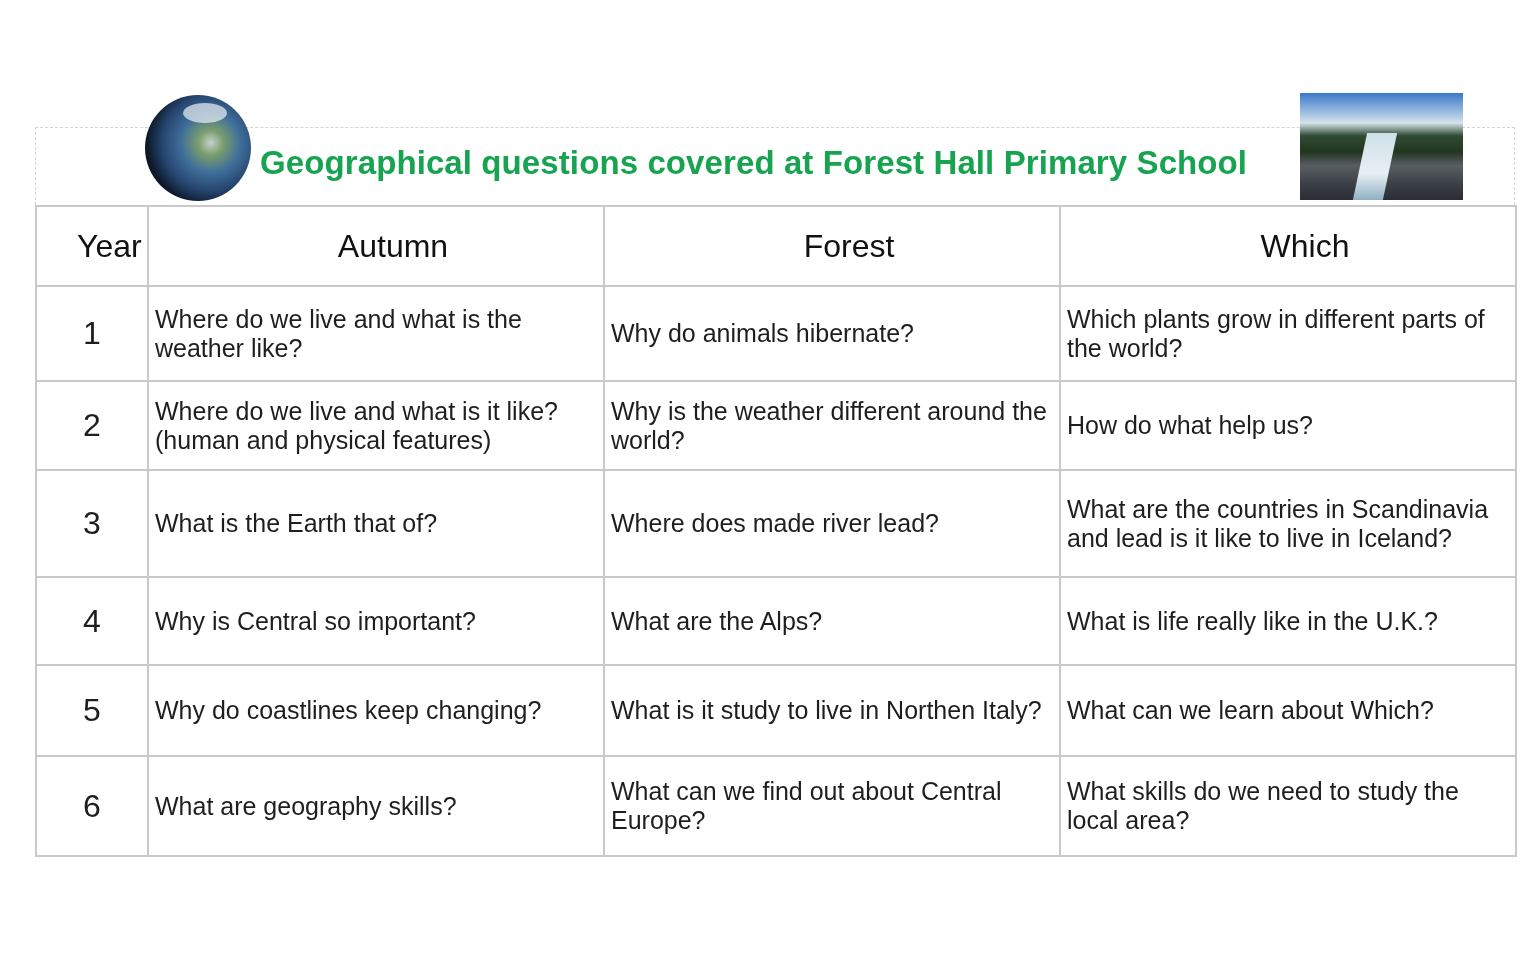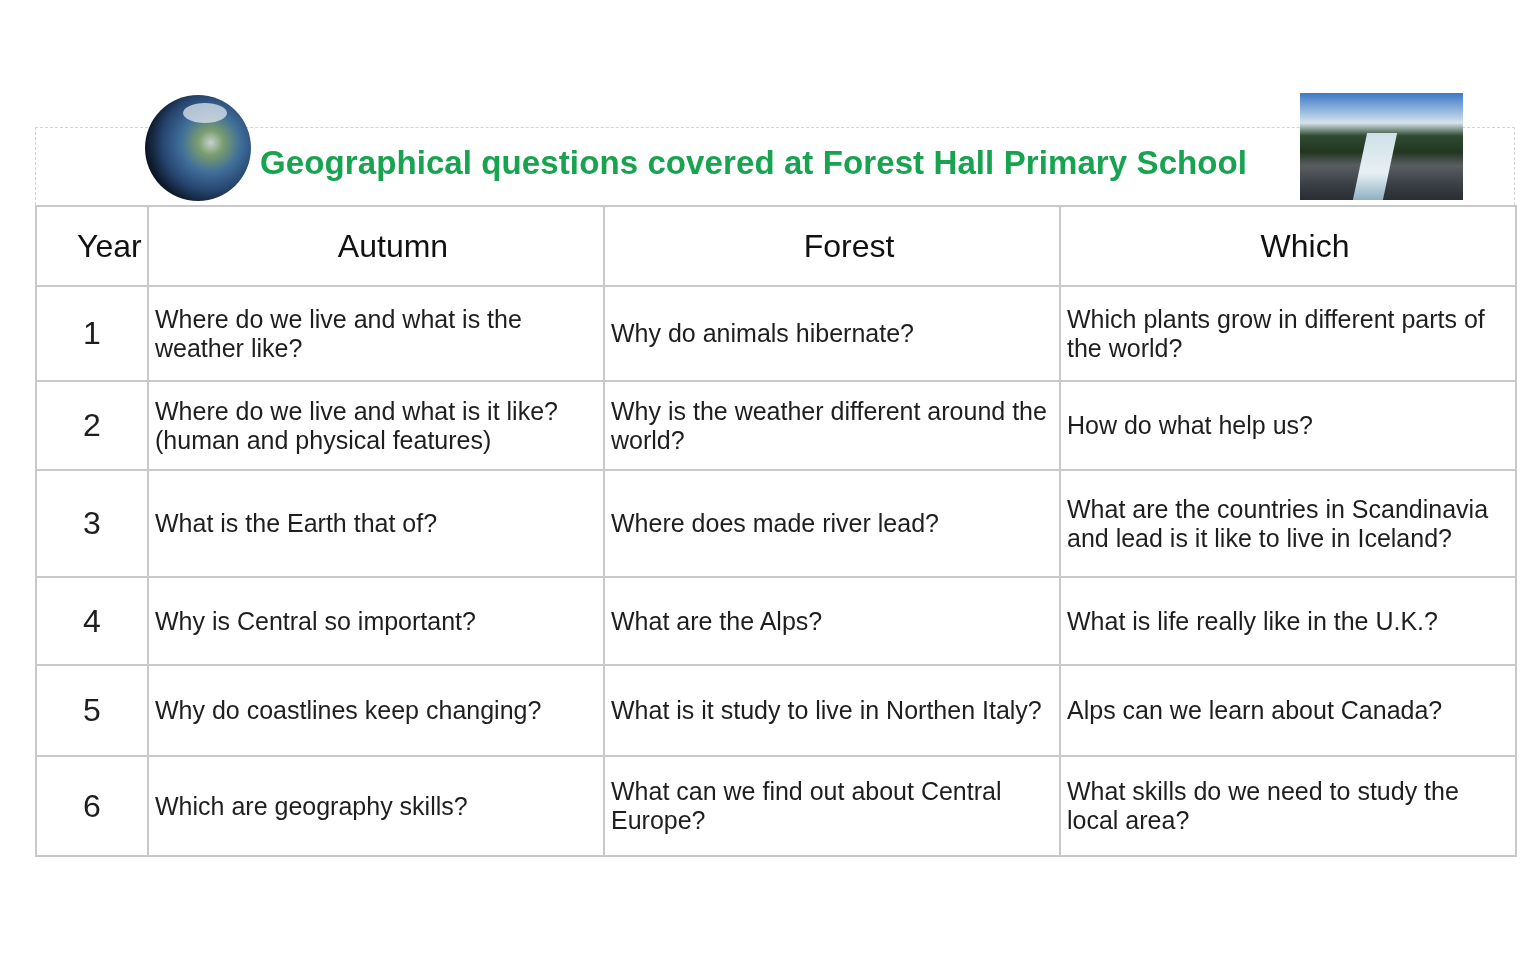--- a/index.html
+++ b/index.html
@@ -61,22 +61,22 @@
   <tr style="height:88px">
     <td class="year">4</td>
     <td>Why is Central so important?</td>
     <td>What are the Alps?</td>
     <td>What is life really like in the U.K.?</td>
   </tr>
   <tr style="height:91px">
     <td class="year">5</td>
     <td>Why do coastlines keep changing?</td>
     <td>What is it study to live in Northen Italy?</td>
-    <td>Alps can we learn about Canada?</td>
+    <td>What can we learn about Which?</td>
   </tr>
   <tr style="height:100px">
     <td class="year">6</td>
-    <td>Which are geography skills?</td>
+    <td>What are geography skills?</td>
     <td>What can we find out about Central Europe?</td>
     <td>What skills do we need to study the local area?</td>
   </tr>
 </tbody>
   </table>
 
 </body></html>

